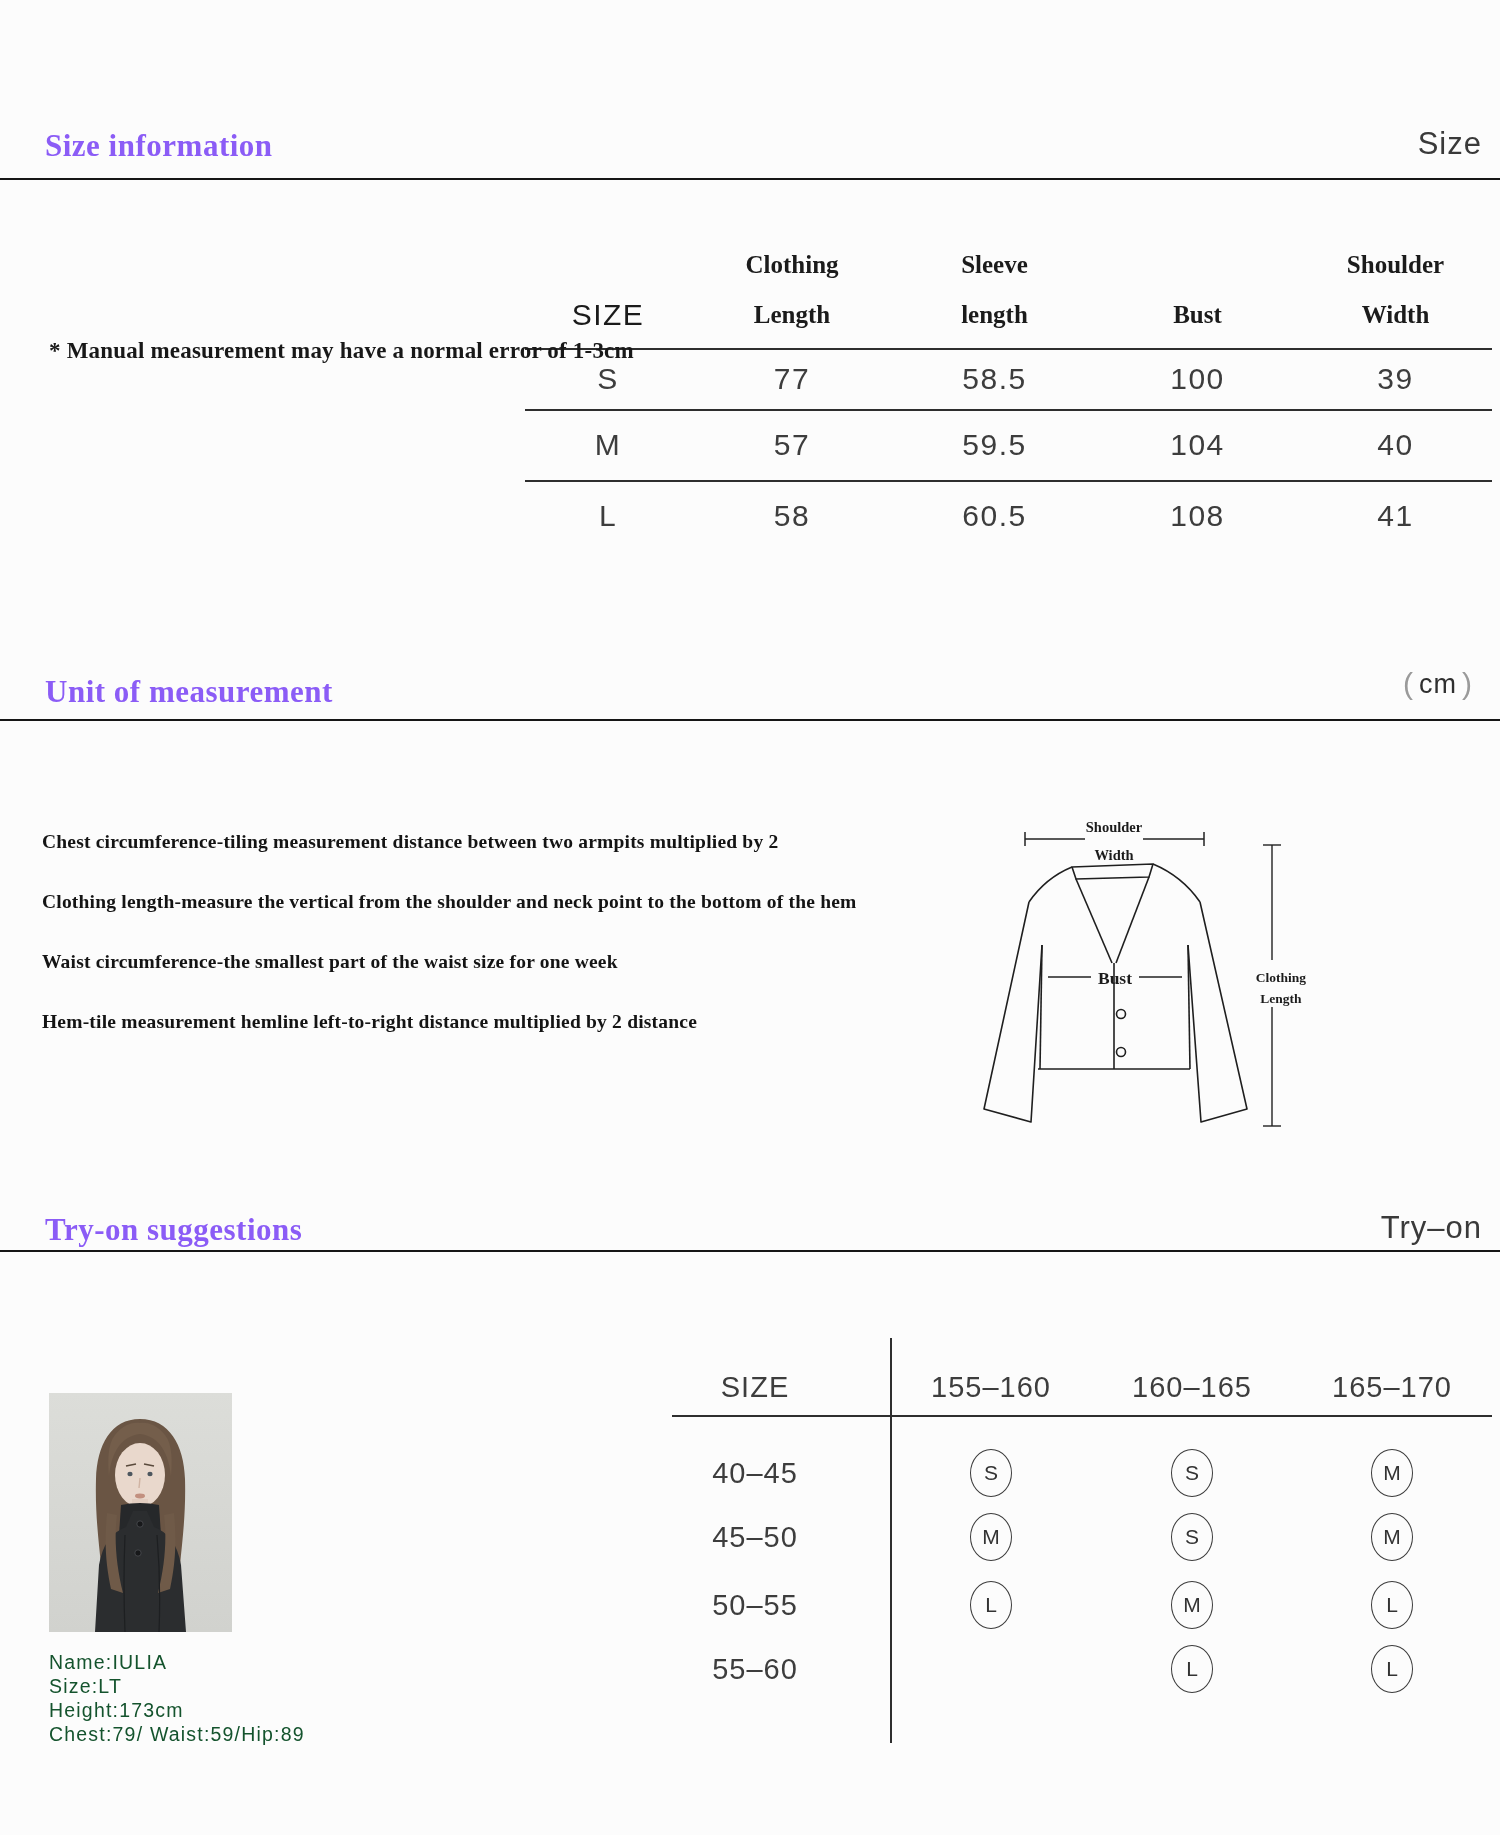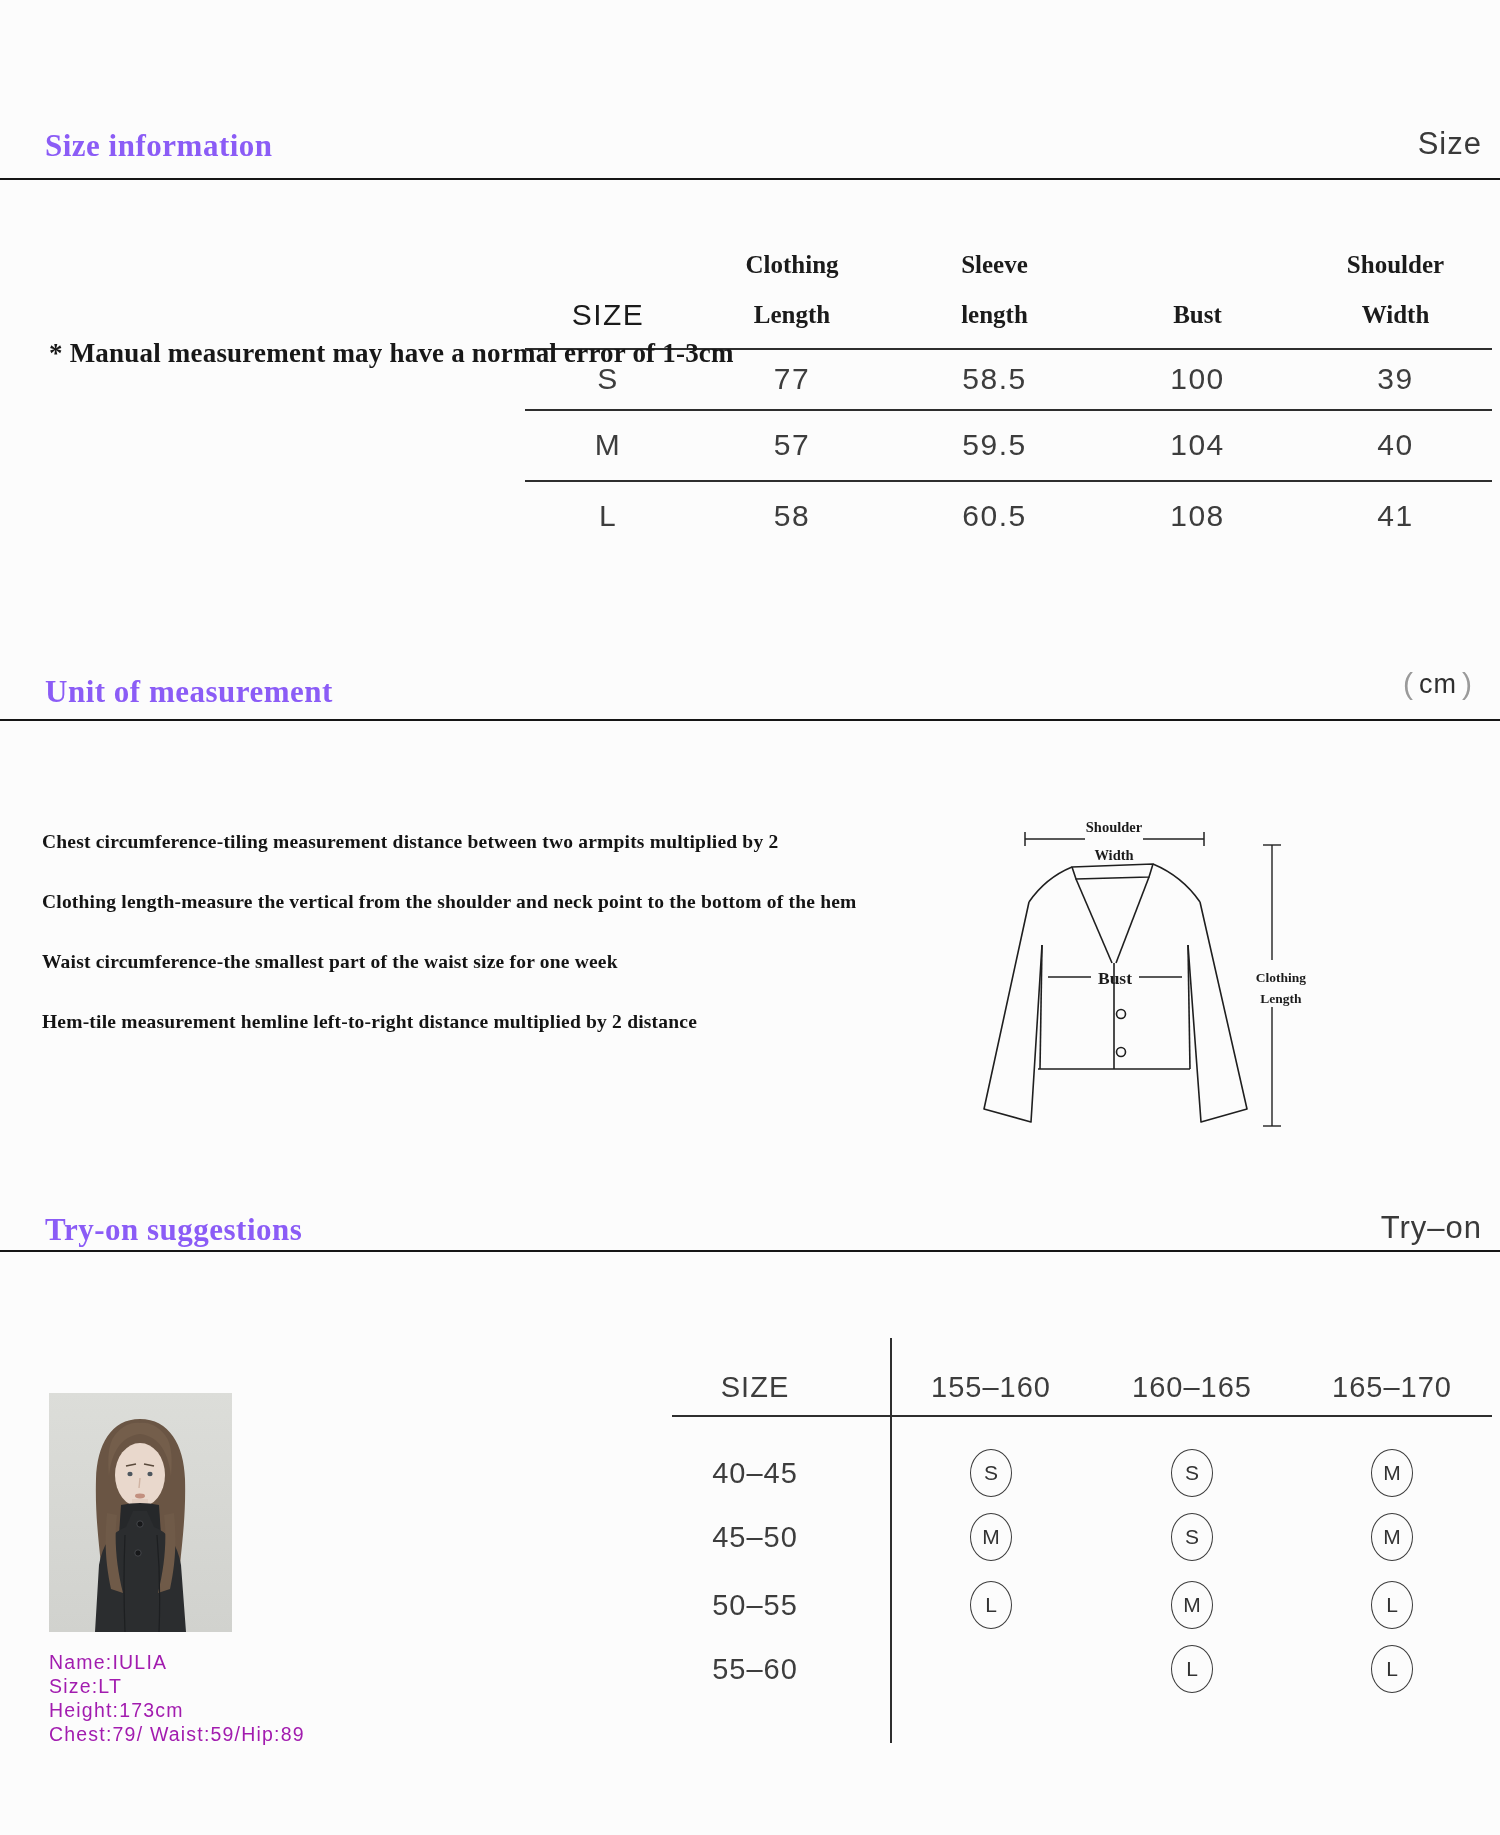--- a/index.html
+++ b/index.html
@@ -16,21 +16,21 @@
         grid-template-columns:166px 202px 203px 203px 193px;justify-items:center;}
   .hrow{top:240px;height:104px;}
   .hcell{display:flex;flex-direction:column;justify-content:flex-end;text-align:center;
          font-weight:700;font-size:25px;color:#1b1b1b;line-height:50px;padding-bottom:4px;}
   .hcell.sans{font-weight:300;font-size:30px;}
   .vrow{align-items:center;font-family:"Liberation Sans",sans-serif;font-weight:300;
         font-size:30px;color:#3d3d3d;letter-spacing:1.5px;}
   .tline{position:absolute;left:525px;width:967px;height:1.5px;background:#2e2e2e;}
 
   
-  .note-bold{position:absolute;left:49px;top:338px;font-size:27px;font-weight:700;color:#181818;letter-spacing:.2px;text-align:center;}
+  .note-bold{position:absolute;left:49px;top:338px;font-size:23px;font-weight:700;color:#181818;letter-spacing:.2px;text-align:center;}
   .note-gray{position:absolute;left:57px;top:386px;font-family:"Liberation Sans",sans-serif;font-weight:300;
              font-size:19.5px;color:#4c4c4c;line-height:23px;letter-spacing:.4px;}
 
   
   .cm-label{position:absolute;right:22px;top:666px;font-family:"Liberation Sans",sans-serif;font-weight:300;
             font-size:27px;color:#2f2f2f;letter-spacing:1px;}
   .cm-label .paren{color:#9a9a9a;font-size:30px;position:relative;top:1px;padding:0 5px;}
 
   .mlist{position:absolute;left:42px;top:832px;width:860px;}
   .mitem{font-size:19.5px;font-weight:700;color:#141414;line-height:20px;margin-bottom:40px;letter-spacing:.2px;white-space:nowrap;}
@@ -41,21 +41,21 @@
   .vline{position:absolute;left:890px;top:1338px;width:1.5px;height:405px;background:#2e2e2e;}
   .thrule{position:absolute;left:672px;top:1415px;width:820px;height:1.5px;background:#2e2e2e;}
   .trow{position:absolute;left:620px;width:872px;display:grid;grid-template-columns:270px 202px 200px 200px;
         align-items:center;justify-items:center;font-family:"Liberation Sans",sans-serif;font-weight:300;
         font-size:29px;color:#3d3d3d;letter-spacing:1px;}
   .circ{display:inline-flex;align-items:center;justify-content:center;width:40px;height:46px;
         border:1.6px solid #3c3c3c;border-radius:50%;font-size:21px;color:#333;letter-spacing:0;}
 
   .photo{position:absolute;left:49px;top:1393px;width:183px;height:239px;}
   .minfo{position:absolute;left:49px;top:1650px;font-family:"Liberation Sans",sans-serif;font-weight:300;
-         font-size:19.5px;color:#a21caf;line-height:24px;letter-spacing:1.2px;}
+         font-size:19.5px;color:#14532d;line-height:24px;letter-spacing:1.2px;}
 
   svg text{font-family:"Liberation Serif",serif;font-weight:700;fill:#1c1c1c;}
 </style>
 </head>
 <body>
 
 <div class="page">
 
   <div class="sec-title" style="top:128px;">Size information</div>
   <div class="right-label" style="top:126px;">Size</div>

